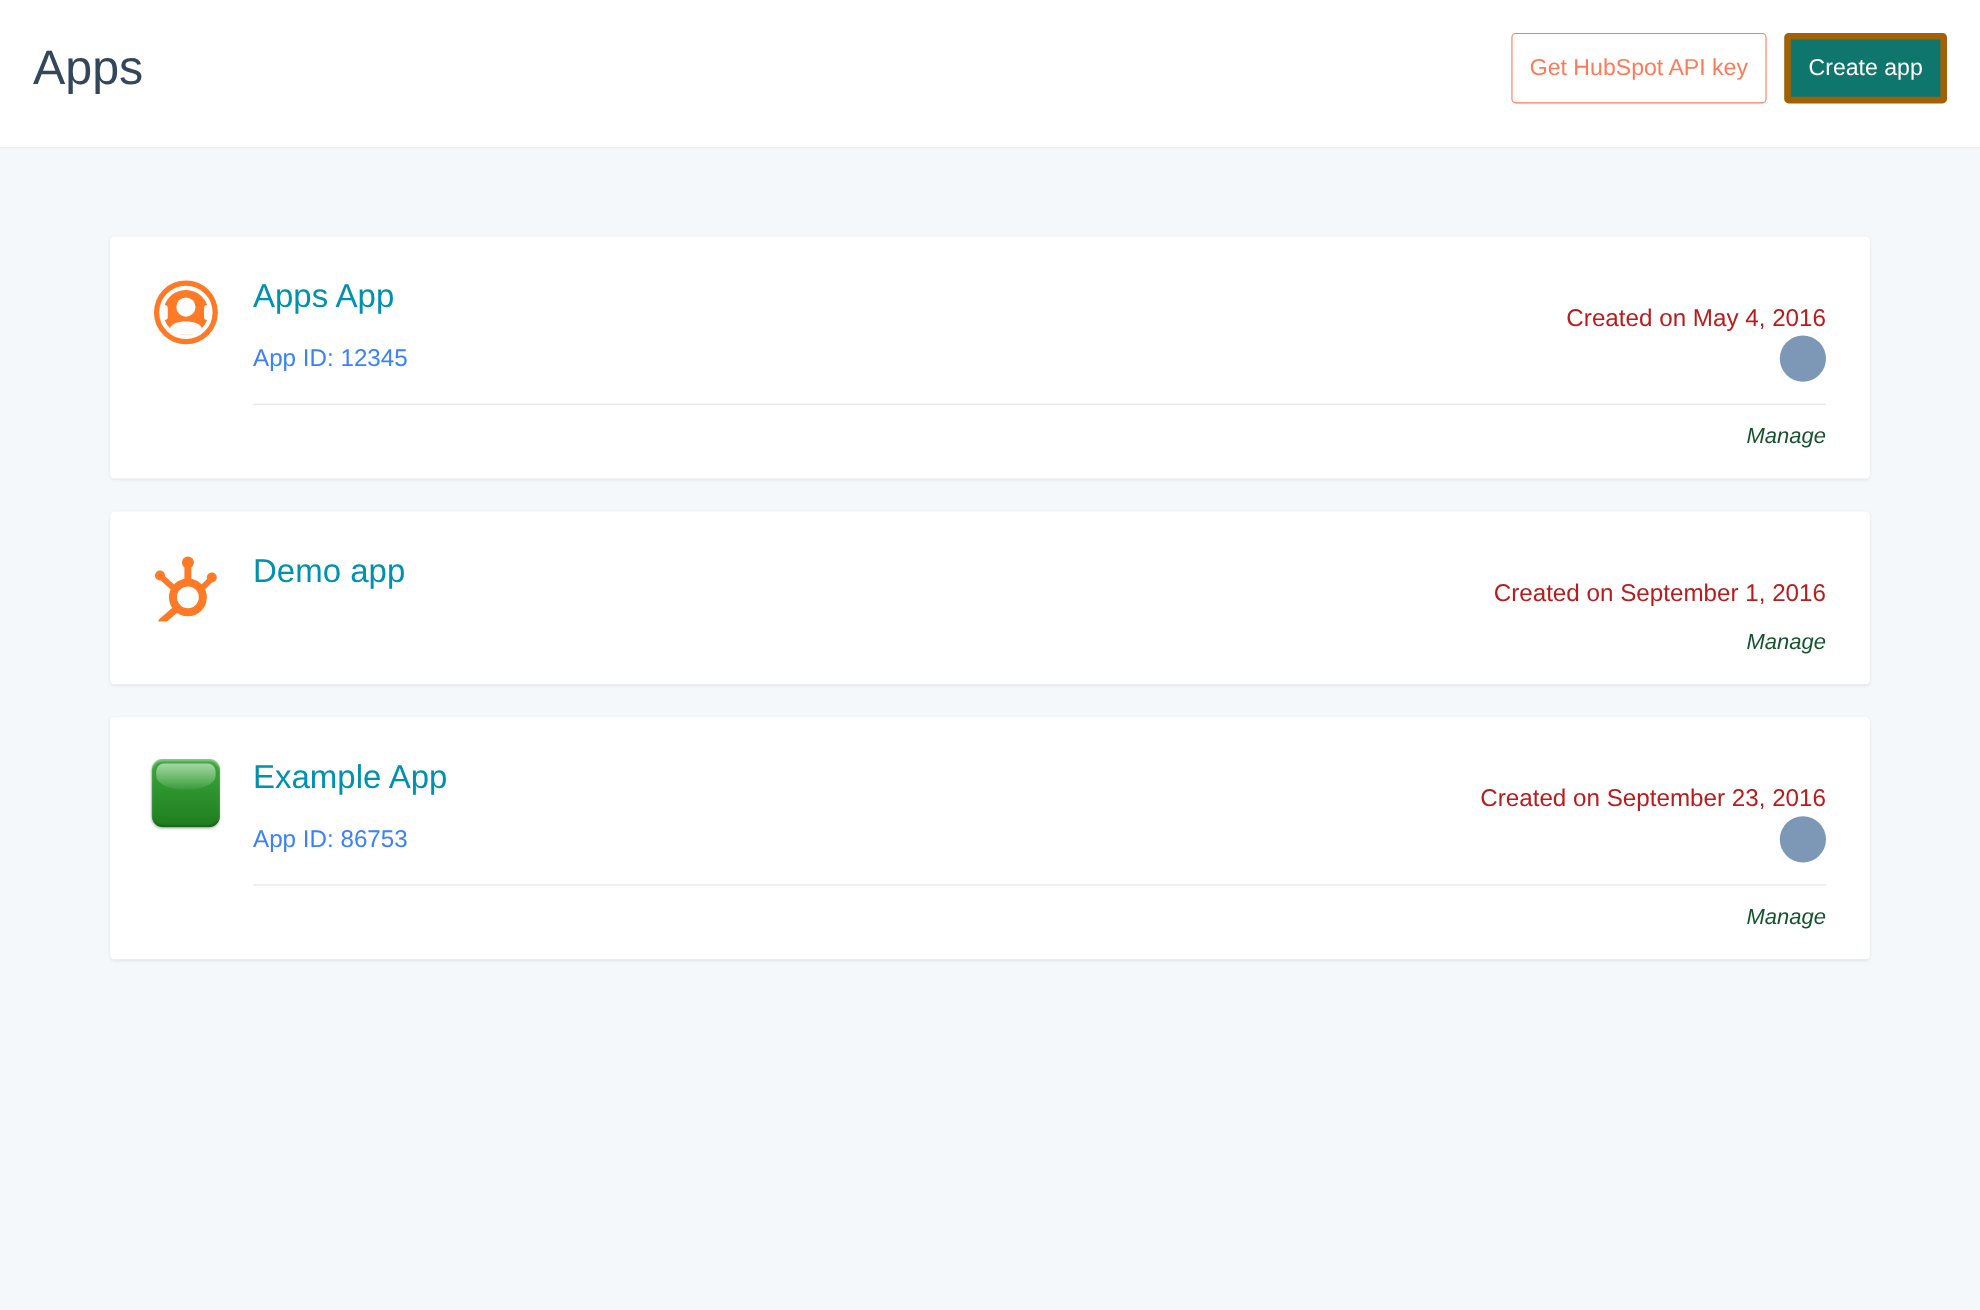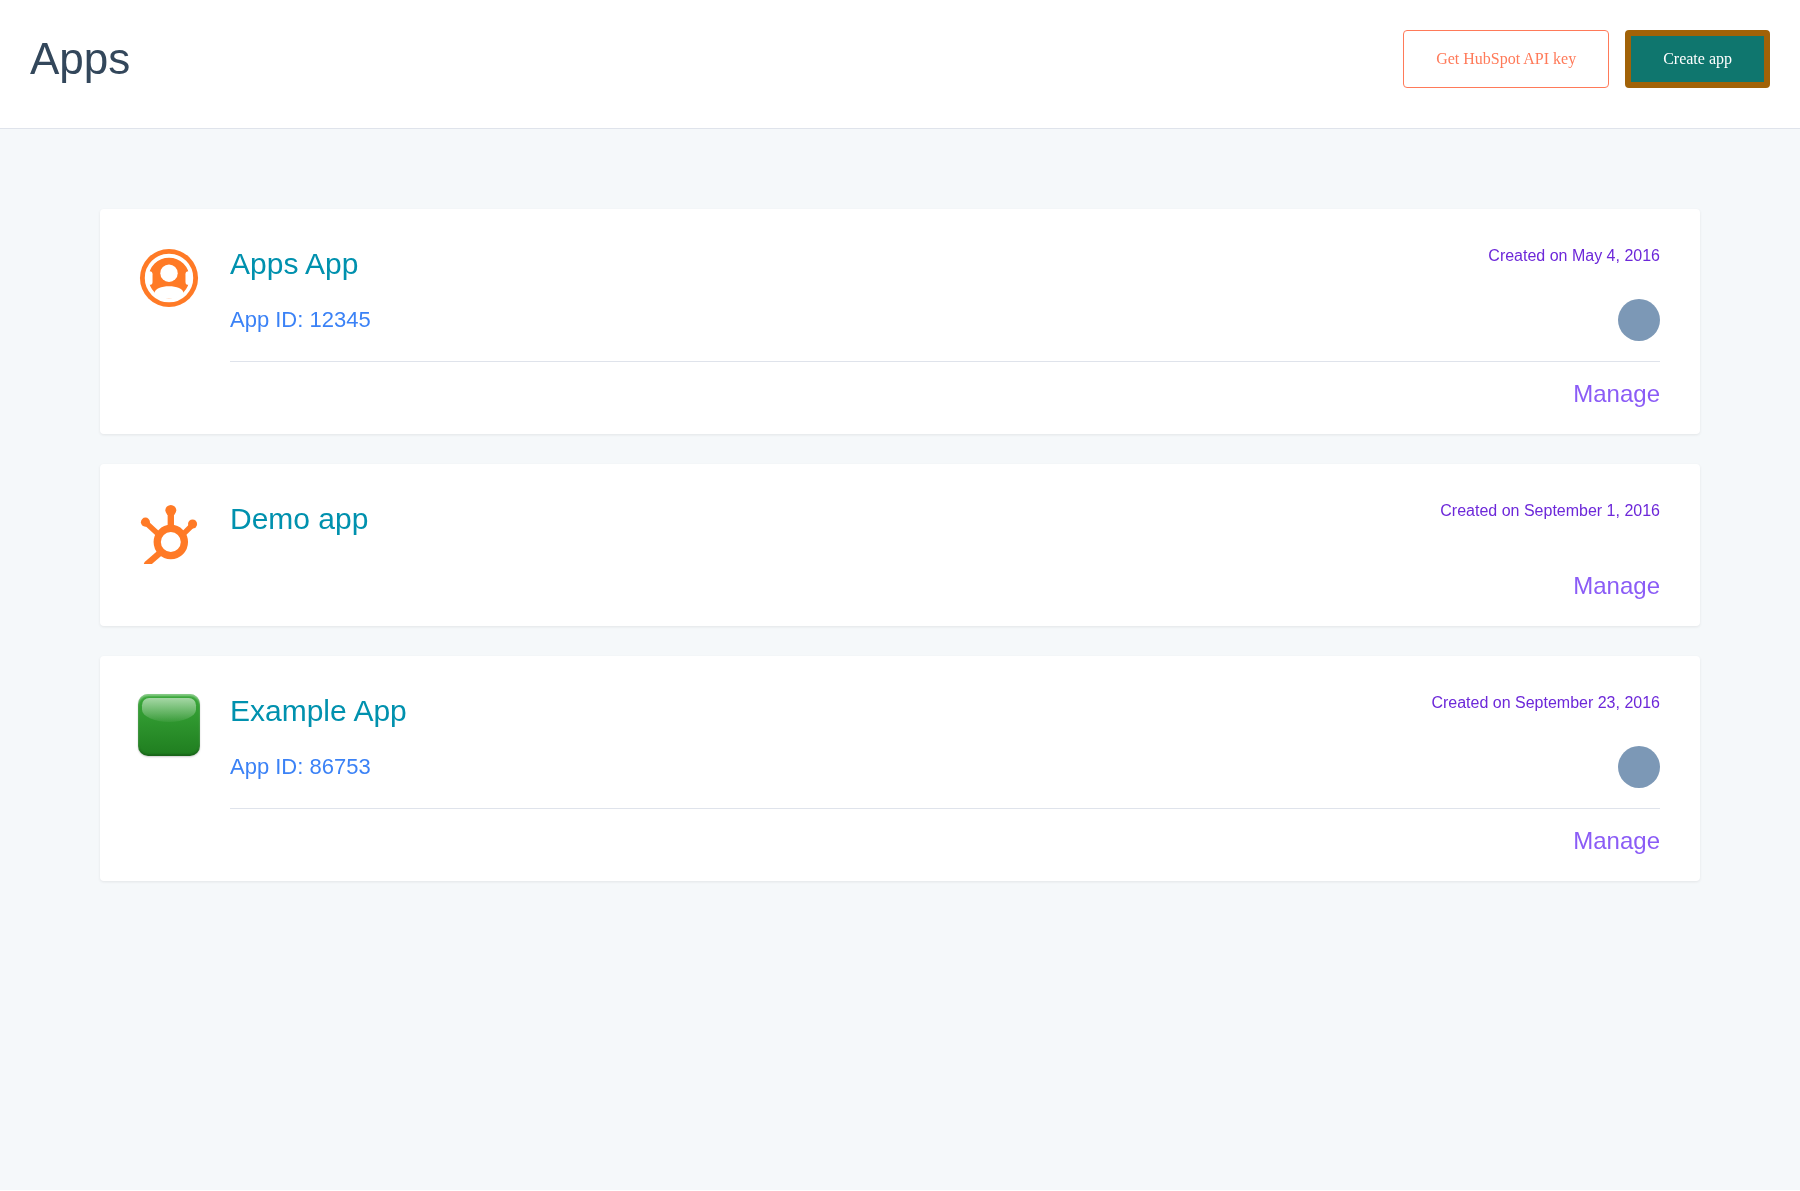--- a/index.html
+++ b/index.html
@@ -24,26 +24,26 @@
     .page-title {
       font-size: 44px;
       font-weight: 400;
       color: #33475b;
     }
     .header-actions {
       display: flex;
       gap: 16px;
     }
     .btn {
-      padding: 14px 32px;
-      font-size: 16px;
+      padding: 14px 16px;
+      font-size: 21px;
       font-weight: 400;
       border-radius: 4px;
       cursor: pointer;
-      font-family: Liberation Serif, serif;
+      font-family: Liberation Sans, sans-serif;
     }
     .btn-outline {
       background: #ffffff;
       color: #ff7a59;
       border: 1px solid #ff7a59;
     }
     .btn-primary {
       background: #0f766e;
       color: #ffffff;
       border: 6px solid #a16207;
@@ -77,22 +77,23 @@
       justify-content: space-between;
       align-items: flex-start;
     }
     .app-name {
       font-size: 30px;
       font-weight: 400;
       color: #0091ae;
       margin-bottom: 18px;
     }
     .app-created {
-      font-size: 16px;
-      color: #6d28d9;
+      font-size: 22px;
+      color: #b91c1c;
+      margin-top: 23px;
     }
     .app-mid {
       display:flex;
       justify-content: space-between;
       align-items: center;
       padding-bottom: 20px;
       border-bottom: 1px solid #dfe3eb;
     }
     .app-id {
       font-size: 22px;
@@ -104,23 +105,24 @@
       border-radius: 50%;
       background: #7c98b6;
       flex-shrink: 0;
     }
     .app-footer {
       display: flex;
       justify-content: flex-end;
       padding-top: 18px;
     }
     .manage-link {
-      font-size: 24px;
-      color: #8b5cf6;
+      font-size: 20px;
+      color: #14532d;
       cursor: pointer;
+      font-style: italic;
     }
     
     .icon-support {
       width: 62px;
       height: 62px;
     }
     .icon-sprocket {
       width: 58px;
       height: 62px;
     }

